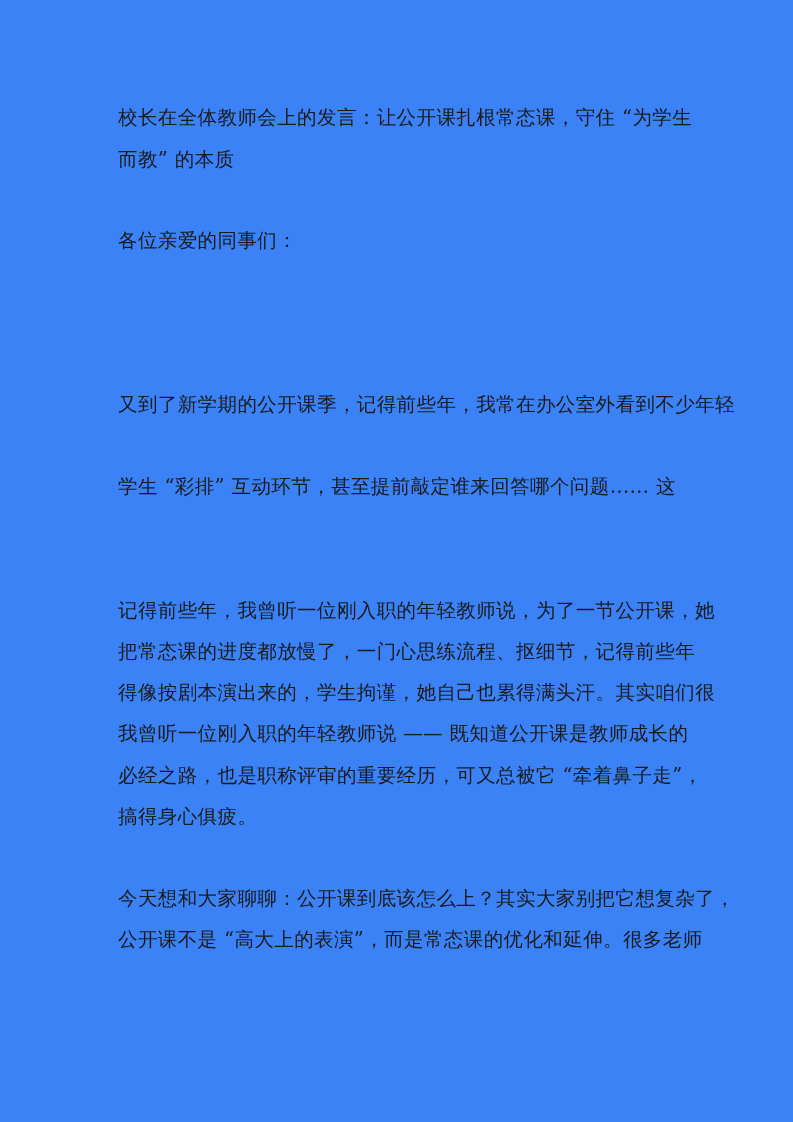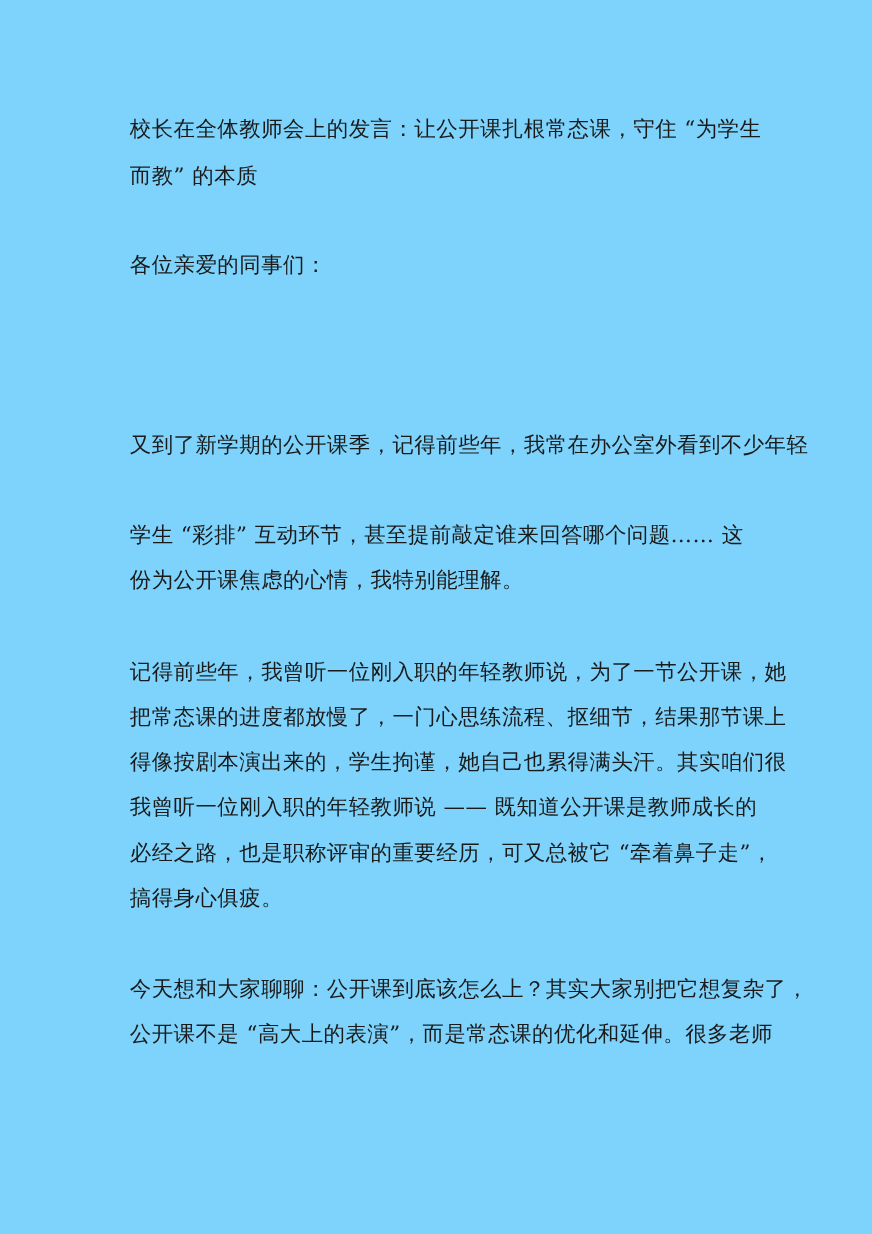--- a/index.html
+++ b/index.html
@@ -13,21 +13,21 @@
       position: relative;
       overflow: hidden;
       font-family: "DejaVu Serif", "Liberation Serif", serif;
       color: #1a1a1a;
     }
     .page {
       position: absolute;
       left: 0; top: 0;
       width: 793px;
       height: 1122px;
-      background: #7dd3fc;
+      background: #3b82f6;
     }
     .line {
       position: absolute;
       left: 118px;
       width: 570px;
       height: 24px;
       font-size: 19.5px;
       line-height: 24px;
       white-space: nowrap;
       letter-spacing: 0.4px;
@@ -39,24 +39,23 @@
 <div class="page">
 
   <div class="line" style="top:106px">校长在全体教师会上的发言：让公开课扎根常态课，守住 “为学生</div>
   <div class="line" style="top:148px">而教” 的本质</div>
 
   <div class="line" style="top:229px">各位亲爱的同事们：</div>
 
 
   <div class="line" style="top:393px">又到了新学期的公开课季，记得前些年，我常在办公室外看到不少年轻</div>
   <div class="line" style="top:475px">学生 “彩排” 互动环节，甚至提前敲定谁来回答哪个问题…… 这</div>
-  <div class="line" style="top:516px">份为公开课焦虑的心情，我特别能理解。</div>
 
   <div class="line" style="top:599px">记得前些年，我曾听一位刚入职的年轻教师说，为了一节公开课，她</div>
-  <div class="line" style="top:640px">把常态课的进度都放慢了，一门心思练流程、抠细节，结果那节课上</div>
+  <div class="line" style="top:640px">把常态课的进度都放慢了，一门心思练流程、抠细节，记得前些年</div>
   <div class="line" style="top:681px">得像按剧本演出来的，学生拘谨，她自己也累得满头汗。其实咱们很</div>
   <div class="line" style="top:722px">我曾听一位刚入职的年轻教师说 —— 既知道公开课是教师成长的</div>
   <div class="line" style="top:764px">必经之路，也是职称评审的重要经历，可又总被它 “牵着鼻子走”，</div>
   <div class="line" style="top:805px">搞得身心俱疲。</div>
 
   <div class="line" style="top:887px">今天想和大家聊聊：公开课到底该怎么上？其实大家别把它想复杂了，</div>
   <div class="line" style="top:928px">公开课不是 “高大上的表演”，而是常态课的优化和延伸。很多老师</div>
 
 </div>
 

